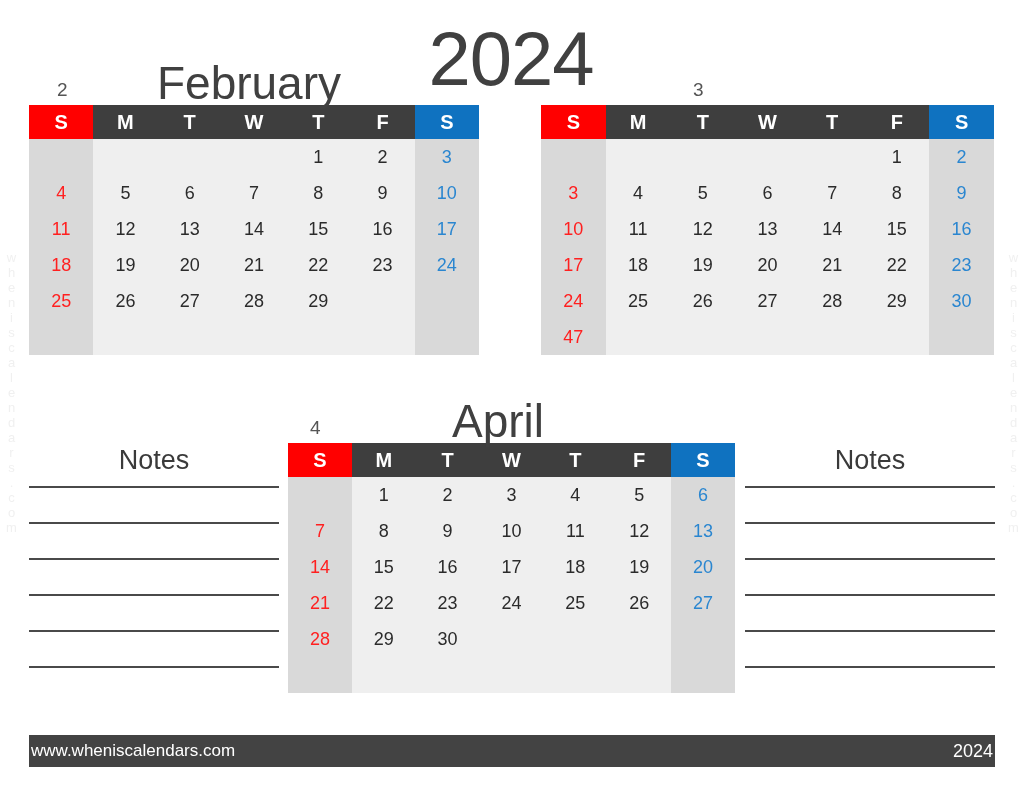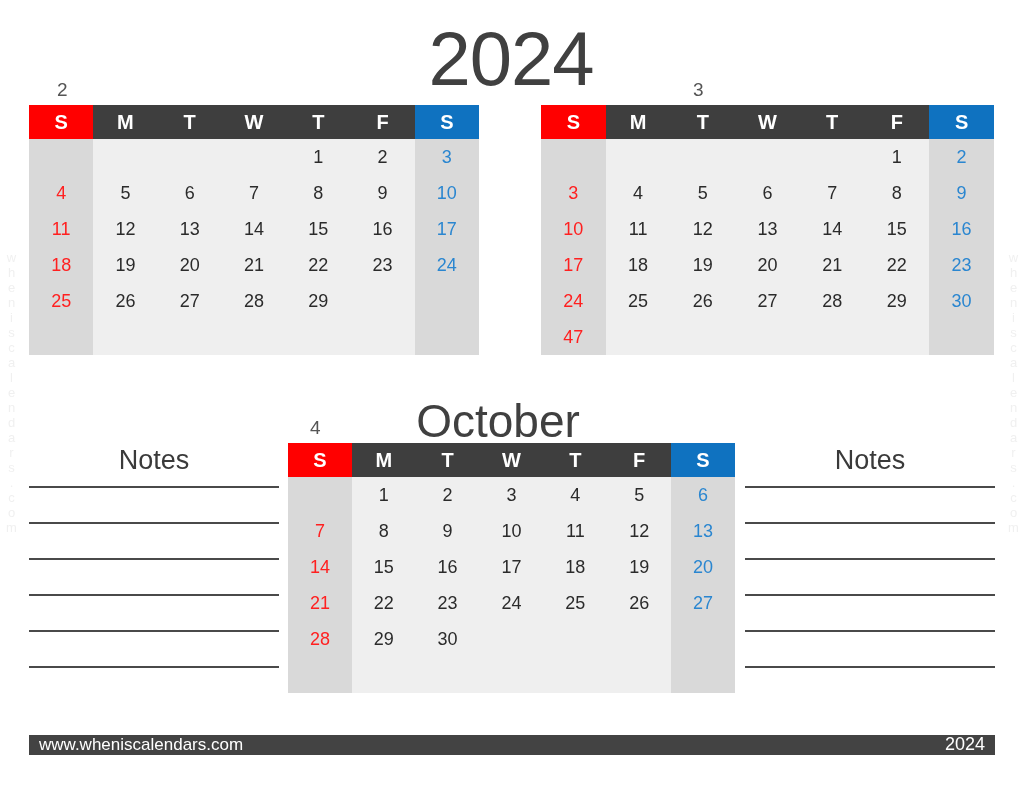--- a/index.html
+++ b/index.html
@@ -123,46 +123,47 @@
     border-top: 2px solid #4a4a4a;
     margin-bottom: 34px;
   }
 
   
   #footer {
     position: absolute;
     left: 29px;
     top: 735px;
     width: 966px;
-    height: 20px;
+    height: 32px;
     background: #434343;
     color: #ffffff;
     display: flex;
-    align-items: flex-end;
+    align-items: center;
     justify-content: space-between;
     box-sizing: border-box;
-    padding: 0 10px;
+    padding: 0 2px;
     font-size: 17px;
   }
   #footer .fy { font-size: 18px; }
 </style>
 </head>
 <body>
 
 <div id="page">
 
   <div class="watermark wm-left">wheniscalendars.com</div>
   <div class="watermark wm-right">wheniscalendars.com</div>
 
   <div id="year-title">2024</div>
 
   <div id="months-host">
       <div class="month" style="left: 29px; top: 49px; width: 450px;">
         <div class="month-head">
           <div class="month-num" style="left: 28px;">2</div>
+          <div class="month-name" style="left: 95px; width: 250px; text-align: center;">February</div>
         </div>
         <table class="cal">
           <thead>
             <tr>
               <th class="sun">S</th>
               <th>M</th>
               <th>T</th>
               <th>W</th>
               <th>T</th>
               <th>F</th>
@@ -297,21 +298,21 @@
               <td></td>
               <td></td>
               <td class="sat"></td>
             </tr>
           </tbody>
         </table>
       </div>
       <div class="month" style="left: 288px; top: 387px; width: 447px;">
         <div class="month-head">
           <div class="month-num" style="left: 22px;">4</div>
-          <div class="month-name" style="left: 85px; width: 250px; text-align: center;">October</div>
+          <div class="month-name" style="left: 85px; width: 250px; text-align: center;">April</div>
         </div>
         <table class="cal">
           <thead>
             <tr>
               <th class="sun">S</th>
               <th>M</th>
               <th>T</th>
               <th>W</th>
               <th>T</th>
               <th>F</th>

